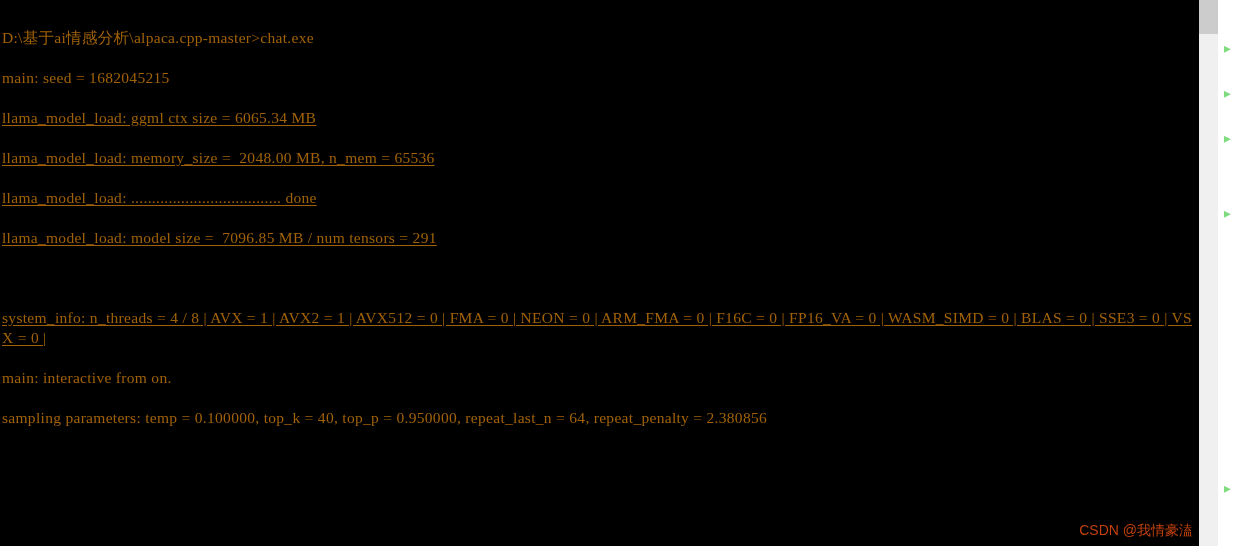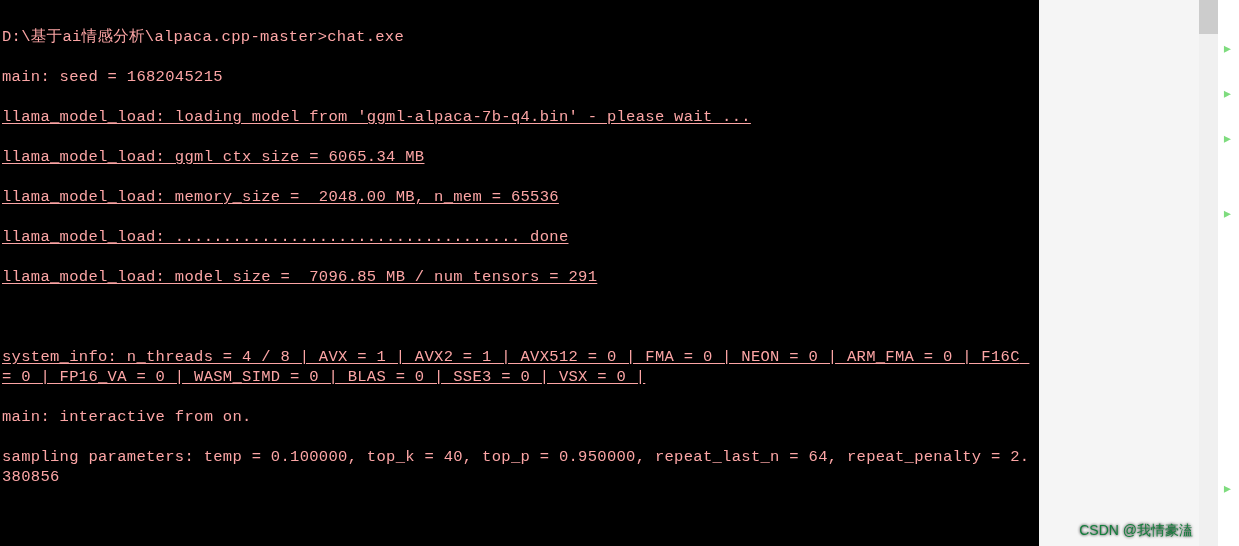--- a/index.html
+++ b/index.html
@@ -6,30 +6,31 @@
     body {
       width: 1239px;
       height: 546px;
       background: #f5f5f5;
       font-family: Consolas, 'Courier New', monospace;
       font-size: 15.5px;
       overflow: hidden;
       position: relative;
     }
     .terminal {
-      width: 1039px;
+      width: 1199px;
       height: 546px;
       background: #000000;
-      color: #fca5a5;
+      color: #a16207;
       padding: 8px 2px 2px 2px;
       line-height: 1.29;
       letter-spacing: 0.3px;
       overflow: hidden;
       white-space: pre-wrap;
       word-break: break-all;
+      font-family: Liberation Serif, serif;
     }
     .line { display: block; }
     .underline { text-decoration: underline; text-underline-offset: 2px; }
     .scrollbar-strip {
       position: absolute;
       right: 21px;
       top: 0;
       width: 19px;
       height: 546px;
       background: #f0f0f0;
@@ -58,31 +59,30 @@
       font-size: 18px;
       color: #7edc7e;
       line-height: 1;
     }
     .watermark {
       position: absolute;
       right: 46px;
       bottom: 6px;
       font-family: Arial, sans-serif;
       font-size: 14px;
-      color: #15803d;
+      color: #c2410c;
       text-shadow: 0 0 3px #000;
     }
   </style>
 </head>
 <body>
 
 <div class="terminal">
 <span class="line">D:\基于ai情感分析\alpaca.cpp-master&gt;chat.exe</span>
 <span class="line">main: seed = 1682045215</span>
-<span class="line underline">llama_model_load: loading model from 'ggml-alpaca-7b-q4.bin' - please wait ...</span>
 <span class="line underline">llama_model_load: ggml ctx size = 6065.34 MB</span>
 <span class="line underline">llama_model_load: memory_size =  2048.00 MB, n_mem = 65536</span>
 <span class="line underline">llama_model_load: .................................... done</span>
 <span class="line underline">llama_model_load: model size =  7096.85 MB / num tensors = 291</span>
 <span class="line"> </span>
 <span class="line underline">system_info: n_threads = 4 / 8 | AVX = 1 | AVX2 = 1 | AVX512 = 0 | FMA = 0 | NEON = 0 | ARM_FMA = 0 | F16C = 0 | FP16_VA = 0 | WASM_SIMD = 0 | BLAS = 0 | SSE3 = 0 | VSX = 0 |</span>
 <span class="line">main: interactive from on.</span>
 <span class="line">sampling parameters: temp = 0.100000, top_k = 40, top_p = 0.950000, repeat_last_n = 64, repeat_penalty = 2.380856</span>
 <span class="line"> </span>
 

